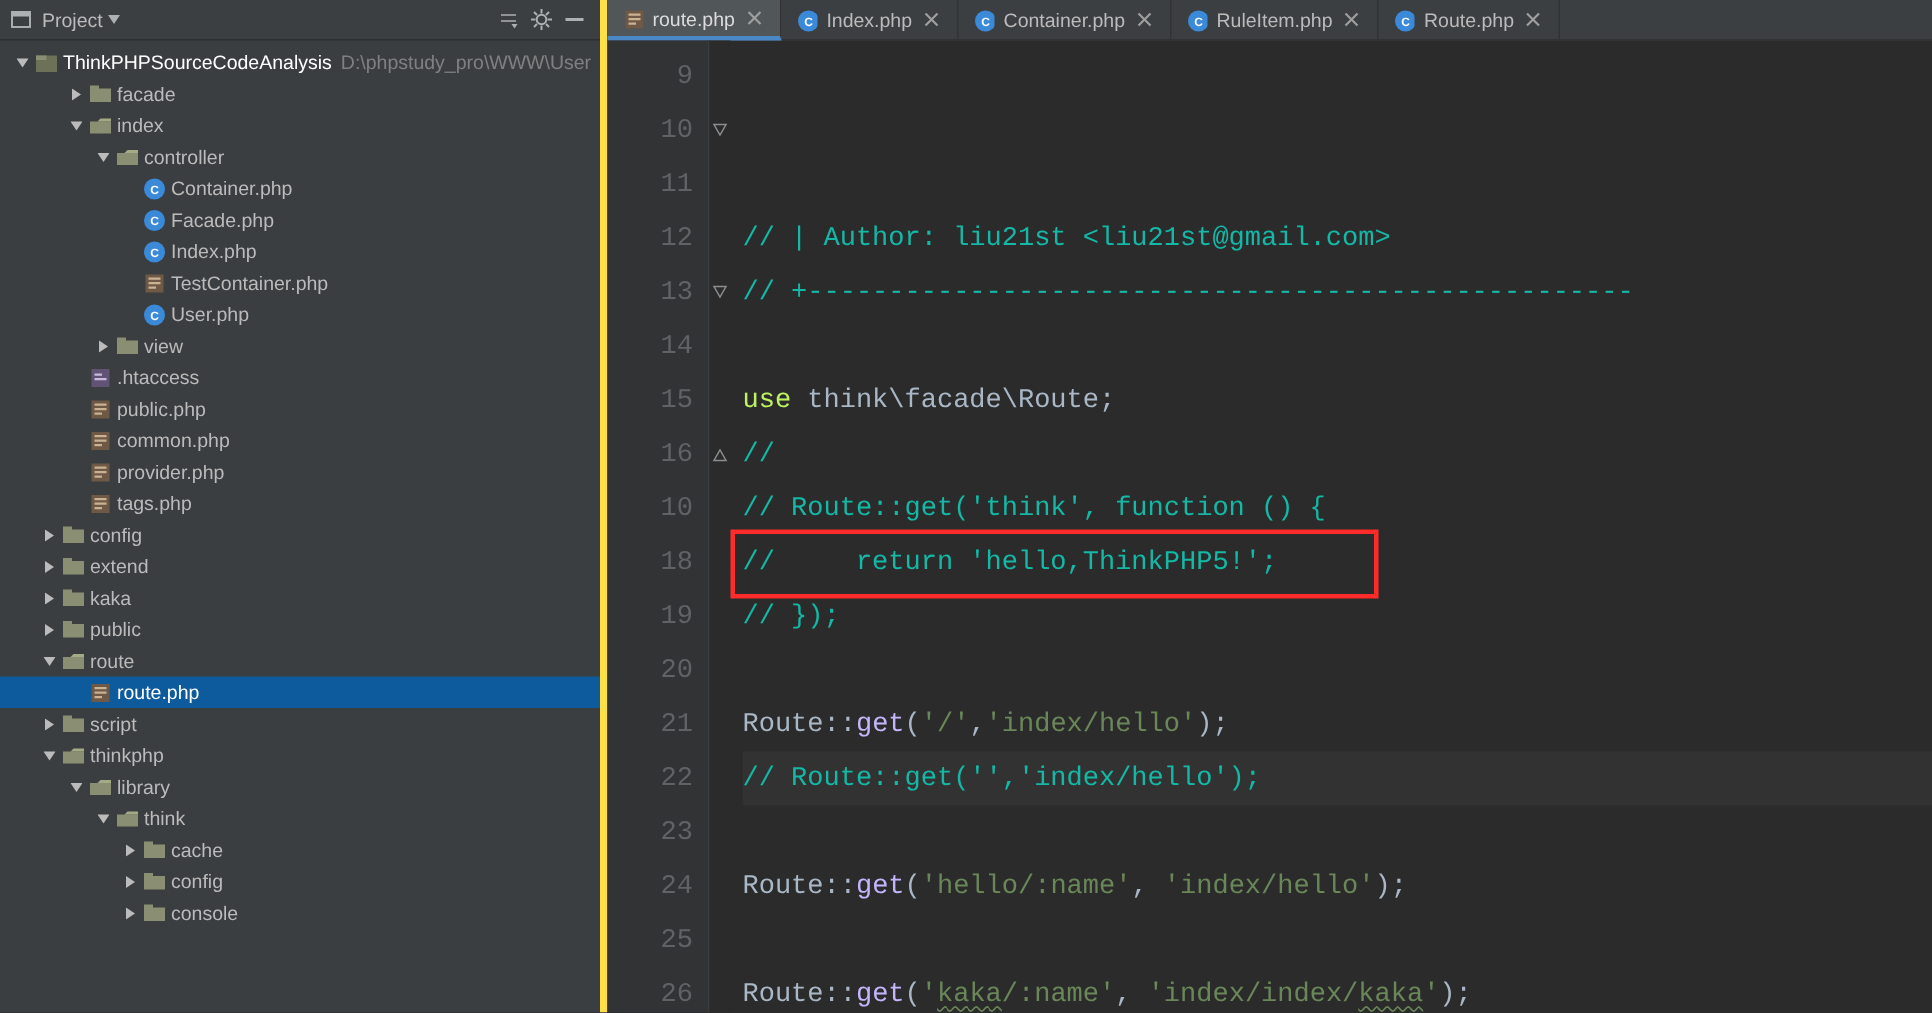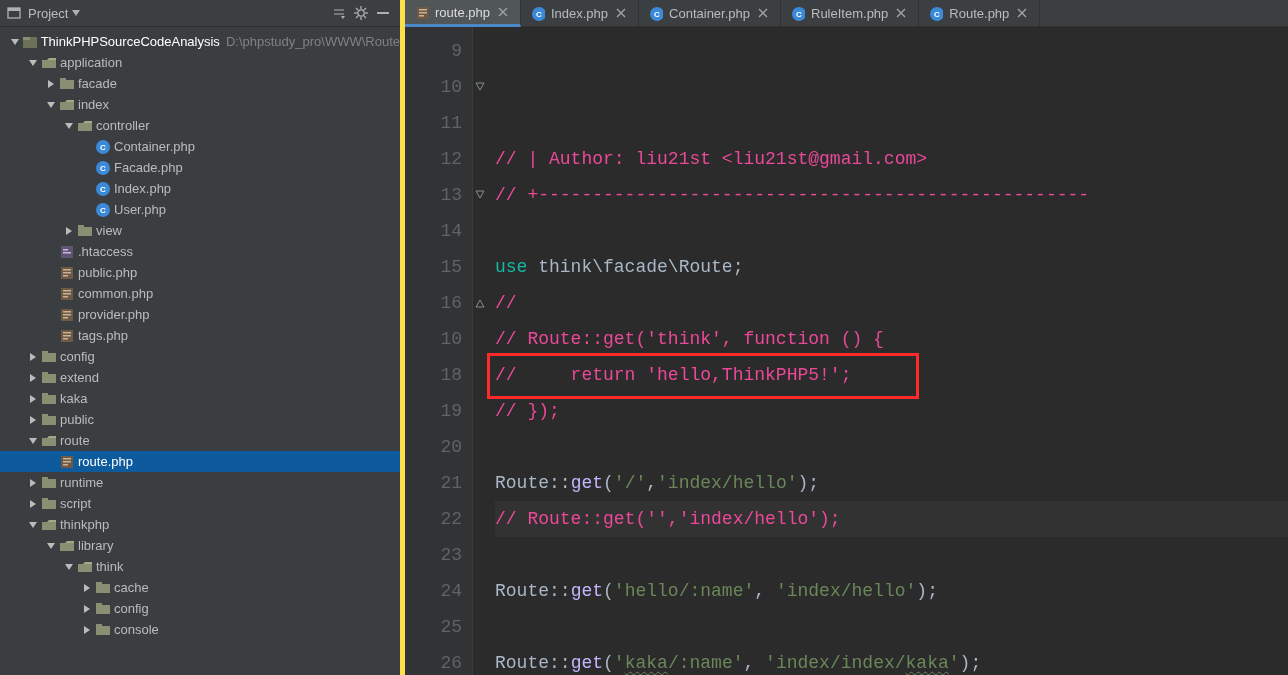--- a/index.html
+++ b/index.html
@@ -35,22 +35,22 @@
   .tabfile-icon { width:14px; height:14px; display:inline-flex; }
   
   .edbody { flex:1; display:flex; min-height:0; position:relative; }
   .gutter { width:68px; background:#313335; color:#606366; font-family:Consolas, "Courier New", monospace; font-size:18px; text-align:right; padding:6px 10px 6px 0; line-height:36px; user-select:none; border-right:1px solid #3a3d3f; position:relative; }
   .gln { height:36px; }
   .foldcol { position:absolute; left:68px; top:0; width:14px; height:100%; background:#2b2b2b; }
   .fold { position:absolute; left:0; width:14px; height:14px; }
   .code { flex:1; position:relative; font-family:Consolas, "Courier New", monospace; font-size:18px; color:#a9b7c6; line-height:36px; padding:6px 0 6px 22px; white-space:pre; overflow:hidden; }
   .cline { height:36px; position:relative; }
   .cline.cur { background:#323232; }
-  .cmt { color:#ec4899; }
-  .kw  { color:#14b8a6; }
+  .cmt { color:#14b8a6; }
+  .kw  { color:#bef264; }
   .cls { color:#a9b7c6; }
   .fn  { color:#c4b5fd;font-family:Liberation Mono, monospace; }
   .str { color:#6a8759; }
   .op  { color:#a9b7c6; }
   .wavy{ text-decoration: underline wavy #6a8759; text-decoration-thickness:1px; text-underline-offset:3px;}
   
   .redbox { position:absolute; border:3px solid #ff2a2a; pointer-events:none; }
   
   .arrsvg { width:8px; height:8px; }
   .folder { fill:#8a8f73; }
@@ -120,80 +120,65 @@
                 <polygon points="0,1 8,1 4,7" fill="#bbbbbb"></polygon>
               </svg>
             </span>
             <span class="icon">
               <svg width="16" height="16">
                 <rect x="1" y="3" width="14" height="11" fill="#6d7157"></rect>
                 <rect x="1" y="3" width="7" height="3" fill="#8a8f73"></rect>
               </svg>
             </span>
             <span class="label">ThinkPHPSourceCodeAnalysis</span>
-            <span class="path">D:\phpstudy_pro\WWW\Route</span>
-          </div>
-          <div class="node">
-            <span class="indent" style="width: 26px;"></span>
+            <span class="path">D:\phpstudy_pro\WWW\User</span>
+          </div>
+          <div class="node">
+            <span class="indent" style="width: 44px;"></span>
+            <span class="arrow">
+              <svg class="arrsvg" width="8" height="8">
+                <polygon points="1,0 7,4 1,8" fill="#bbbbbb"></polygon>
+              </svg>
+            </span>
+            <span class="icon">
+              <svg width="16" height="16">
+                <rect x="1" y="4" width="14" height="9" class="folder"></rect>
+                <rect x="1" y="2" width="6" height="3" class="folder"></rect>
+              </svg>
+            </span>
+            <span class="label">facade</span>
+          </div>
+          <div class="node">
+            <span class="indent" style="width: 44px;"></span>
             <span class="arrow">
               <svg class="arrsvg" width="8" height="8">
                 <polygon points="0,1 8,1 4,7" fill="#bbbbbb"></polygon>
               </svg>
             </span>
             <span class="icon">
               <svg width="16" height="16">
                 <rect x="1" y="5" width="14" height="8" class="folderO"></rect>
                 <polygon points="1,5 6,5 8,3 15,3 15,5" fill="#a4a986"></polygon>
               </svg>
             </span>
-            <span class="label">application</span>
-          </div>
-          <div class="node">
-            <span class="indent" style="width: 44px;"></span>
-            <span class="arrow">
-              <svg class="arrsvg" width="8" height="8">
-                <polygon points="1,0 7,4 1,8" fill="#bbbbbb"></polygon>
-              </svg>
-            </span>
-            <span class="icon">
-              <svg width="16" height="16">
-                <rect x="1" y="4" width="14" height="9" class="folder"></rect>
-                <rect x="1" y="2" width="6" height="3" class="folder"></rect>
-              </svg>
-            </span>
-            <span class="label">facade</span>
-          </div>
-          <div class="node">
-            <span class="indent" style="width: 44px;"></span>
+            <span class="label">index</span>
+          </div>
+          <div class="node">
+            <span class="indent" style="width: 62px;"></span>
             <span class="arrow">
               <svg class="arrsvg" width="8" height="8">
                 <polygon points="0,1 8,1 4,7" fill="#bbbbbb"></polygon>
               </svg>
             </span>
             <span class="icon">
               <svg width="16" height="16">
                 <rect x="1" y="5" width="14" height="8" class="folderO"></rect>
                 <polygon points="1,5 6,5 8,3 15,3 15,5" fill="#a4a986"></polygon>
               </svg>
             </span>
-            <span class="label">index</span>
-          </div>
-          <div class="node">
-            <span class="indent" style="width: 62px;"></span>
-            <span class="arrow">
-              <svg class="arrsvg" width="8" height="8">
-                <polygon points="0,1 8,1 4,7" fill="#bbbbbb"></polygon>
-              </svg>
-            </span>
-            <span class="icon">
-              <svg width="16" height="16">
-                <rect x="1" y="5" width="14" height="8" class="folderO"></rect>
-                <polygon points="1,5 6,5 8,3 15,3 15,5" fill="#a4a986"></polygon>
-              </svg>
-            </span>
             <span class="label">controller</span>
           </div>
           <div class="node">
             <span class="indent" style="width: 80px;"></span>
             <span class="arrow"></span>
             <span class="icon">
               <svg width="16" height="16" class="phpico">
                 <circle cx="8" cy="8" r="7"></circle>
                 <text x="8" y="11" text-anchor="middle">C</text>
               </svg>
@@ -217,210 +202,208 @@
             <span class="icon">
               <svg width="16" height="16" class="phpico">
                 <circle cx="8" cy="8" r="7"></circle>
                 <text x="8" y="11" text-anchor="middle">C</text>
               </svg>
             </span>
             <span class="label">Index.php</span>
           </div>
           <div class="node">
             <span class="indent" style="width: 80px;"></span>
-            <span class="arrow"></span>
-            <span class="icon">
-              <svg width="16" height="16" class="phpico">
-                <circle cx="8" cy="8" r="7"></circle>
-                <text x="8" y="11" text-anchor="middle">C</text>
-              </svg>
-            </span>
-            <span class="label">User.php</span>
-          </div>
-          <div class="node">
-            <span class="indent" style="width: 62px;"></span>
-            <span class="arrow">
-              <svg class="arrsvg" width="8" height="8">
-                <polygon points="1,0 7,4 1,8" fill="#bbbbbb"></polygon>
-              </svg>
-            </span>
-            <span class="icon">
-              <svg width="16" height="16">
-                <rect x="1" y="4" width="14" height="9" class="folder"></rect>
-                <rect x="1" y="2" width="6" height="3" class="folder"></rect>
-              </svg>
-            </span>
-            <span class="label">view</span>
-          </div>
-          <div class="node">
-            <span class="indent" style="width: 44px;"></span>
-            <span class="arrow"></span>
-            <span class="icon">
-              <svg width="16" height="16">
-                <rect x="2" y="2" width="12" height="12" class="yml"></rect>
-                <rect x="4" y="5" width="5" height="1.5" fill="#c9badd"></rect>
-                <rect x="4" y="8" width="8" height="1.5" fill="#c9badd"></rect>
-              </svg>
-            </span>
-            <span class="label">.htaccess</span>
-          </div>
-          <div class="node">
-            <span class="indent" style="width: 44px;"></span>
             <span class="arrow"></span>
             <span class="icon">
               <svg width="16" height="16">
                 <rect x="2" y="2" width="12" height="12" class="cfgrect"></rect>
                 <rect x="4" y="4" width="8" height="1.5" fill="#c9b191"></rect>
                 <rect x="4" y="7" width="8" height="1.5" fill="#c9b191"></rect>
                 <rect x="4" y="10" width="5" height="1.5" fill="#c9b191"></rect>
               </svg>
             </span>
-            <span class="label">public.php</span>
+            <span class="label">TestContainer.php</span>
+          </div>
+          <div class="node">
+            <span class="indent" style="width: 80px;"></span>
+            <span class="arrow"></span>
+            <span class="icon">
+              <svg width="16" height="16" class="phpico">
+                <circle cx="8" cy="8" r="7"></circle>
+                <text x="8" y="11" text-anchor="middle">C</text>
+              </svg>
+            </span>
+            <span class="label">User.php</span>
+          </div>
+          <div class="node">
+            <span class="indent" style="width: 62px;"></span>
+            <span class="arrow">
+              <svg class="arrsvg" width="8" height="8">
+                <polygon points="1,0 7,4 1,8" fill="#bbbbbb"></polygon>
+              </svg>
+            </span>
+            <span class="icon">
+              <svg width="16" height="16">
+                <rect x="1" y="4" width="14" height="9" class="folder"></rect>
+                <rect x="1" y="2" width="6" height="3" class="folder"></rect>
+              </svg>
+            </span>
+            <span class="label">view</span>
+          </div>
+          <div class="node">
+            <span class="indent" style="width: 44px;"></span>
+            <span class="arrow"></span>
+            <span class="icon">
+              <svg width="16" height="16">
+                <rect x="2" y="2" width="12" height="12" class="yml"></rect>
+                <rect x="4" y="5" width="5" height="1.5" fill="#c9badd"></rect>
+                <rect x="4" y="8" width="8" height="1.5" fill="#c9badd"></rect>
+              </svg>
+            </span>
+            <span class="label">.htaccess</span>
           </div>
           <div class="node">
             <span class="indent" style="width: 44px;"></span>
             <span class="arrow"></span>
             <span class="icon">
               <svg width="16" height="16">
                 <rect x="2" y="2" width="12" height="12" class="cfgrect"></rect>
                 <rect x="4" y="4" width="8" height="1.5" fill="#c9b191"></rect>
                 <rect x="4" y="7" width="8" height="1.5" fill="#c9b191"></rect>
                 <rect x="4" y="10" width="5" height="1.5" fill="#c9b191"></rect>
               </svg>
             </span>
-            <span class="label">common.php</span>
+            <span class="label">public.php</span>
           </div>
           <div class="node">
             <span class="indent" style="width: 44px;"></span>
             <span class="arrow"></span>
             <span class="icon">
               <svg width="16" height="16">
                 <rect x="2" y="2" width="12" height="12" class="cfgrect"></rect>
                 <rect x="4" y="4" width="8" height="1.5" fill="#c9b191"></rect>
                 <rect x="4" y="7" width="8" height="1.5" fill="#c9b191"></rect>
                 <rect x="4" y="10" width="5" height="1.5" fill="#c9b191"></rect>
               </svg>
             </span>
-            <span class="label">provider.php</span>
+            <span class="label">common.php</span>
           </div>
           <div class="node">
             <span class="indent" style="width: 44px;"></span>
             <span class="arrow"></span>
             <span class="icon">
               <svg width="16" height="16">
                 <rect x="2" y="2" width="12" height="12" class="cfgrect"></rect>
                 <rect x="4" y="4" width="8" height="1.5" fill="#c9b191"></rect>
                 <rect x="4" y="7" width="8" height="1.5" fill="#c9b191"></rect>
                 <rect x="4" y="10" width="5" height="1.5" fill="#c9b191"></rect>
               </svg>
             </span>
-            <span class="label">tags.php</span>
-          </div>
-          <div class="node">
-            <span class="indent" style="width: 26px;"></span>
-            <span class="arrow">
-              <svg class="arrsvg" width="8" height="8">
-                <polygon points="1,0 7,4 1,8" fill="#bbbbbb"></polygon>
-              </svg>
-            </span>
-            <span class="icon">
-              <svg width="16" height="16">
-                <rect x="1" y="4" width="14" height="9" class="folder"></rect>
-                <rect x="1" y="2" width="6" height="3" class="folder"></rect>
-              </svg>
-            </span>
-            <span class="label">config</span>
-          </div>
-          <div class="node">
-            <span class="indent" style="width: 26px;"></span>
-            <span class="arrow">
-              <svg class="arrsvg" width="8" height="8">
-                <polygon points="1,0 7,4 1,8" fill="#bbbbbb"></polygon>
-              </svg>
-            </span>
-            <span class="icon">
-              <svg width="16" height="16">
-                <rect x="1" y="4" width="14" height="9" class="folder"></rect>
-                <rect x="1" y="2" width="6" height="3" class="folder"></rect>
-              </svg>
-            </span>
-            <span class="label">extend</span>
-          </div>
-          <div class="node">
-            <span class="indent" style="width: 26px;"></span>
-            <span class="arrow">
-              <svg class="arrsvg" width="8" height="8">
-                <polygon points="1,0 7,4 1,8" fill="#bbbbbb"></polygon>
-              </svg>
-            </span>
-            <span class="icon">
-              <svg width="16" height="16">
-                <rect x="1" y="4" width="14" height="9" class="folder"></rect>
-                <rect x="1" y="2" width="6" height="3" class="folder"></rect>
-              </svg>
-            </span>
-            <span class="label">kaka</span>
-          </div>
-          <div class="node">
-            <span class="indent" style="width: 26px;"></span>
-            <span class="arrow">
-              <svg class="arrsvg" width="8" height="8">
-                <polygon points="1,0 7,4 1,8" fill="#bbbbbb"></polygon>
-              </svg>
-            </span>
-            <span class="icon">
-              <svg width="16" height="16">
-                <rect x="1" y="4" width="14" height="9" class="folder"></rect>
-                <rect x="1" y="2" width="6" height="3" class="folder"></rect>
-              </svg>
-            </span>
-            <span class="label">public</span>
-          </div>
-          <div class="node">
-            <span class="indent" style="width: 26px;"></span>
-            <span class="arrow">
-              <svg class="arrsvg" width="8" height="8">
-                <polygon points="0,1 8,1 4,7" fill="#bbbbbb"></polygon>
-              </svg>
-            </span>
-            <span class="icon">
-              <svg width="16" height="16">
-                <rect x="1" y="5" width="14" height="8" class="folderO"></rect>
-                <polygon points="1,5 6,5 8,3 15,3 15,5" fill="#a4a986"></polygon>
-              </svg>
-            </span>
-            <span class="label">route</span>
-          </div>
-          <div class="node selected">
+            <span class="label">provider.php</span>
+          </div>
+          <div class="node">
             <span class="indent" style="width: 44px;"></span>
             <span class="arrow"></span>
             <span class="icon">
               <svg width="16" height="16">
                 <rect x="2" y="2" width="12" height="12" class="cfgrect"></rect>
                 <rect x="4" y="4" width="8" height="1.5" fill="#c9b191"></rect>
                 <rect x="4" y="7" width="8" height="1.5" fill="#c9b191"></rect>
                 <rect x="4" y="10" width="5" height="1.5" fill="#c9b191"></rect>
               </svg>
             </span>
+            <span class="label">tags.php</span>
+          </div>
+          <div class="node">
+            <span class="indent" style="width: 26px;"></span>
+            <span class="arrow">
+              <svg class="arrsvg" width="8" height="8">
+                <polygon points="1,0 7,4 1,8" fill="#bbbbbb"></polygon>
+              </svg>
+            </span>
+            <span class="icon">
+              <svg width="16" height="16">
+                <rect x="1" y="4" width="14" height="9" class="folder"></rect>
+                <rect x="1" y="2" width="6" height="3" class="folder"></rect>
+              </svg>
+            </span>
+            <span class="label">config</span>
+          </div>
+          <div class="node">
+            <span class="indent" style="width: 26px;"></span>
+            <span class="arrow">
+              <svg class="arrsvg" width="8" height="8">
+                <polygon points="1,0 7,4 1,8" fill="#bbbbbb"></polygon>
+              </svg>
+            </span>
+            <span class="icon">
+              <svg width="16" height="16">
+                <rect x="1" y="4" width="14" height="9" class="folder"></rect>
+                <rect x="1" y="2" width="6" height="3" class="folder"></rect>
+              </svg>
+            </span>
+            <span class="label">extend</span>
+          </div>
+          <div class="node">
+            <span class="indent" style="width: 26px;"></span>
+            <span class="arrow">
+              <svg class="arrsvg" width="8" height="8">
+                <polygon points="1,0 7,4 1,8" fill="#bbbbbb"></polygon>
+              </svg>
+            </span>
+            <span class="icon">
+              <svg width="16" height="16">
+                <rect x="1" y="4" width="14" height="9" class="folder"></rect>
+                <rect x="1" y="2" width="6" height="3" class="folder"></rect>
+              </svg>
+            </span>
+            <span class="label">kaka</span>
+          </div>
+          <div class="node">
+            <span class="indent" style="width: 26px;"></span>
+            <span class="arrow">
+              <svg class="arrsvg" width="8" height="8">
+                <polygon points="1,0 7,4 1,8" fill="#bbbbbb"></polygon>
+              </svg>
+            </span>
+            <span class="icon">
+              <svg width="16" height="16">
+                <rect x="1" y="4" width="14" height="9" class="folder"></rect>
+                <rect x="1" y="2" width="6" height="3" class="folder"></rect>
+              </svg>
+            </span>
+            <span class="label">public</span>
+          </div>
+          <div class="node">
+            <span class="indent" style="width: 26px;"></span>
+            <span class="arrow">
+              <svg class="arrsvg" width="8" height="8">
+                <polygon points="0,1 8,1 4,7" fill="#bbbbbb"></polygon>
+              </svg>
+            </span>
+            <span class="icon">
+              <svg width="16" height="16">
+                <rect x="1" y="5" width="14" height="8" class="folderO"></rect>
+                <polygon points="1,5 6,5 8,3 15,3 15,5" fill="#a4a986"></polygon>
+              </svg>
+            </span>
+            <span class="label">route</span>
+          </div>
+          <div class="node selected">
+            <span class="indent" style="width: 44px;"></span>
+            <span class="arrow"></span>
+            <span class="icon">
+              <svg width="16" height="16">
+                <rect x="2" y="2" width="12" height="12" class="cfgrect"></rect>
+                <rect x="4" y="4" width="8" height="1.5" fill="#c9b191"></rect>
+                <rect x="4" y="7" width="8" height="1.5" fill="#c9b191"></rect>
+                <rect x="4" y="10" width="5" height="1.5" fill="#c9b191"></rect>
+              </svg>
+            </span>
             <span class="label">route.php</span>
-          </div>
-          <div class="node">
-            <span class="indent" style="width: 26px;"></span>
-            <span class="arrow">
-              <svg class="arrsvg" width="8" height="8">
-                <polygon points="1,0 7,4 1,8" fill="#bbbbbb"></polygon>
-              </svg>
-            </span>
-            <span class="icon">
-              <svg width="16" height="16">
-                <rect x="1" y="4" width="14" height="9" class="folder"></rect>
-                <rect x="1" y="2" width="6" height="3" class="folder"></rect>
-              </svg>
-            </span>
-            <span class="label">runtime</span>
           </div>
           <div class="node">
             <span class="indent" style="width: 26px;"></span>
             <span class="arrow">
               <svg class="arrsvg" width="8" height="8">
                 <polygon points="1,0 7,4 1,8" fill="#bbbbbb"></polygon>
               </svg>
             </span>
             <span class="icon">
               <svg width="16" height="16">

